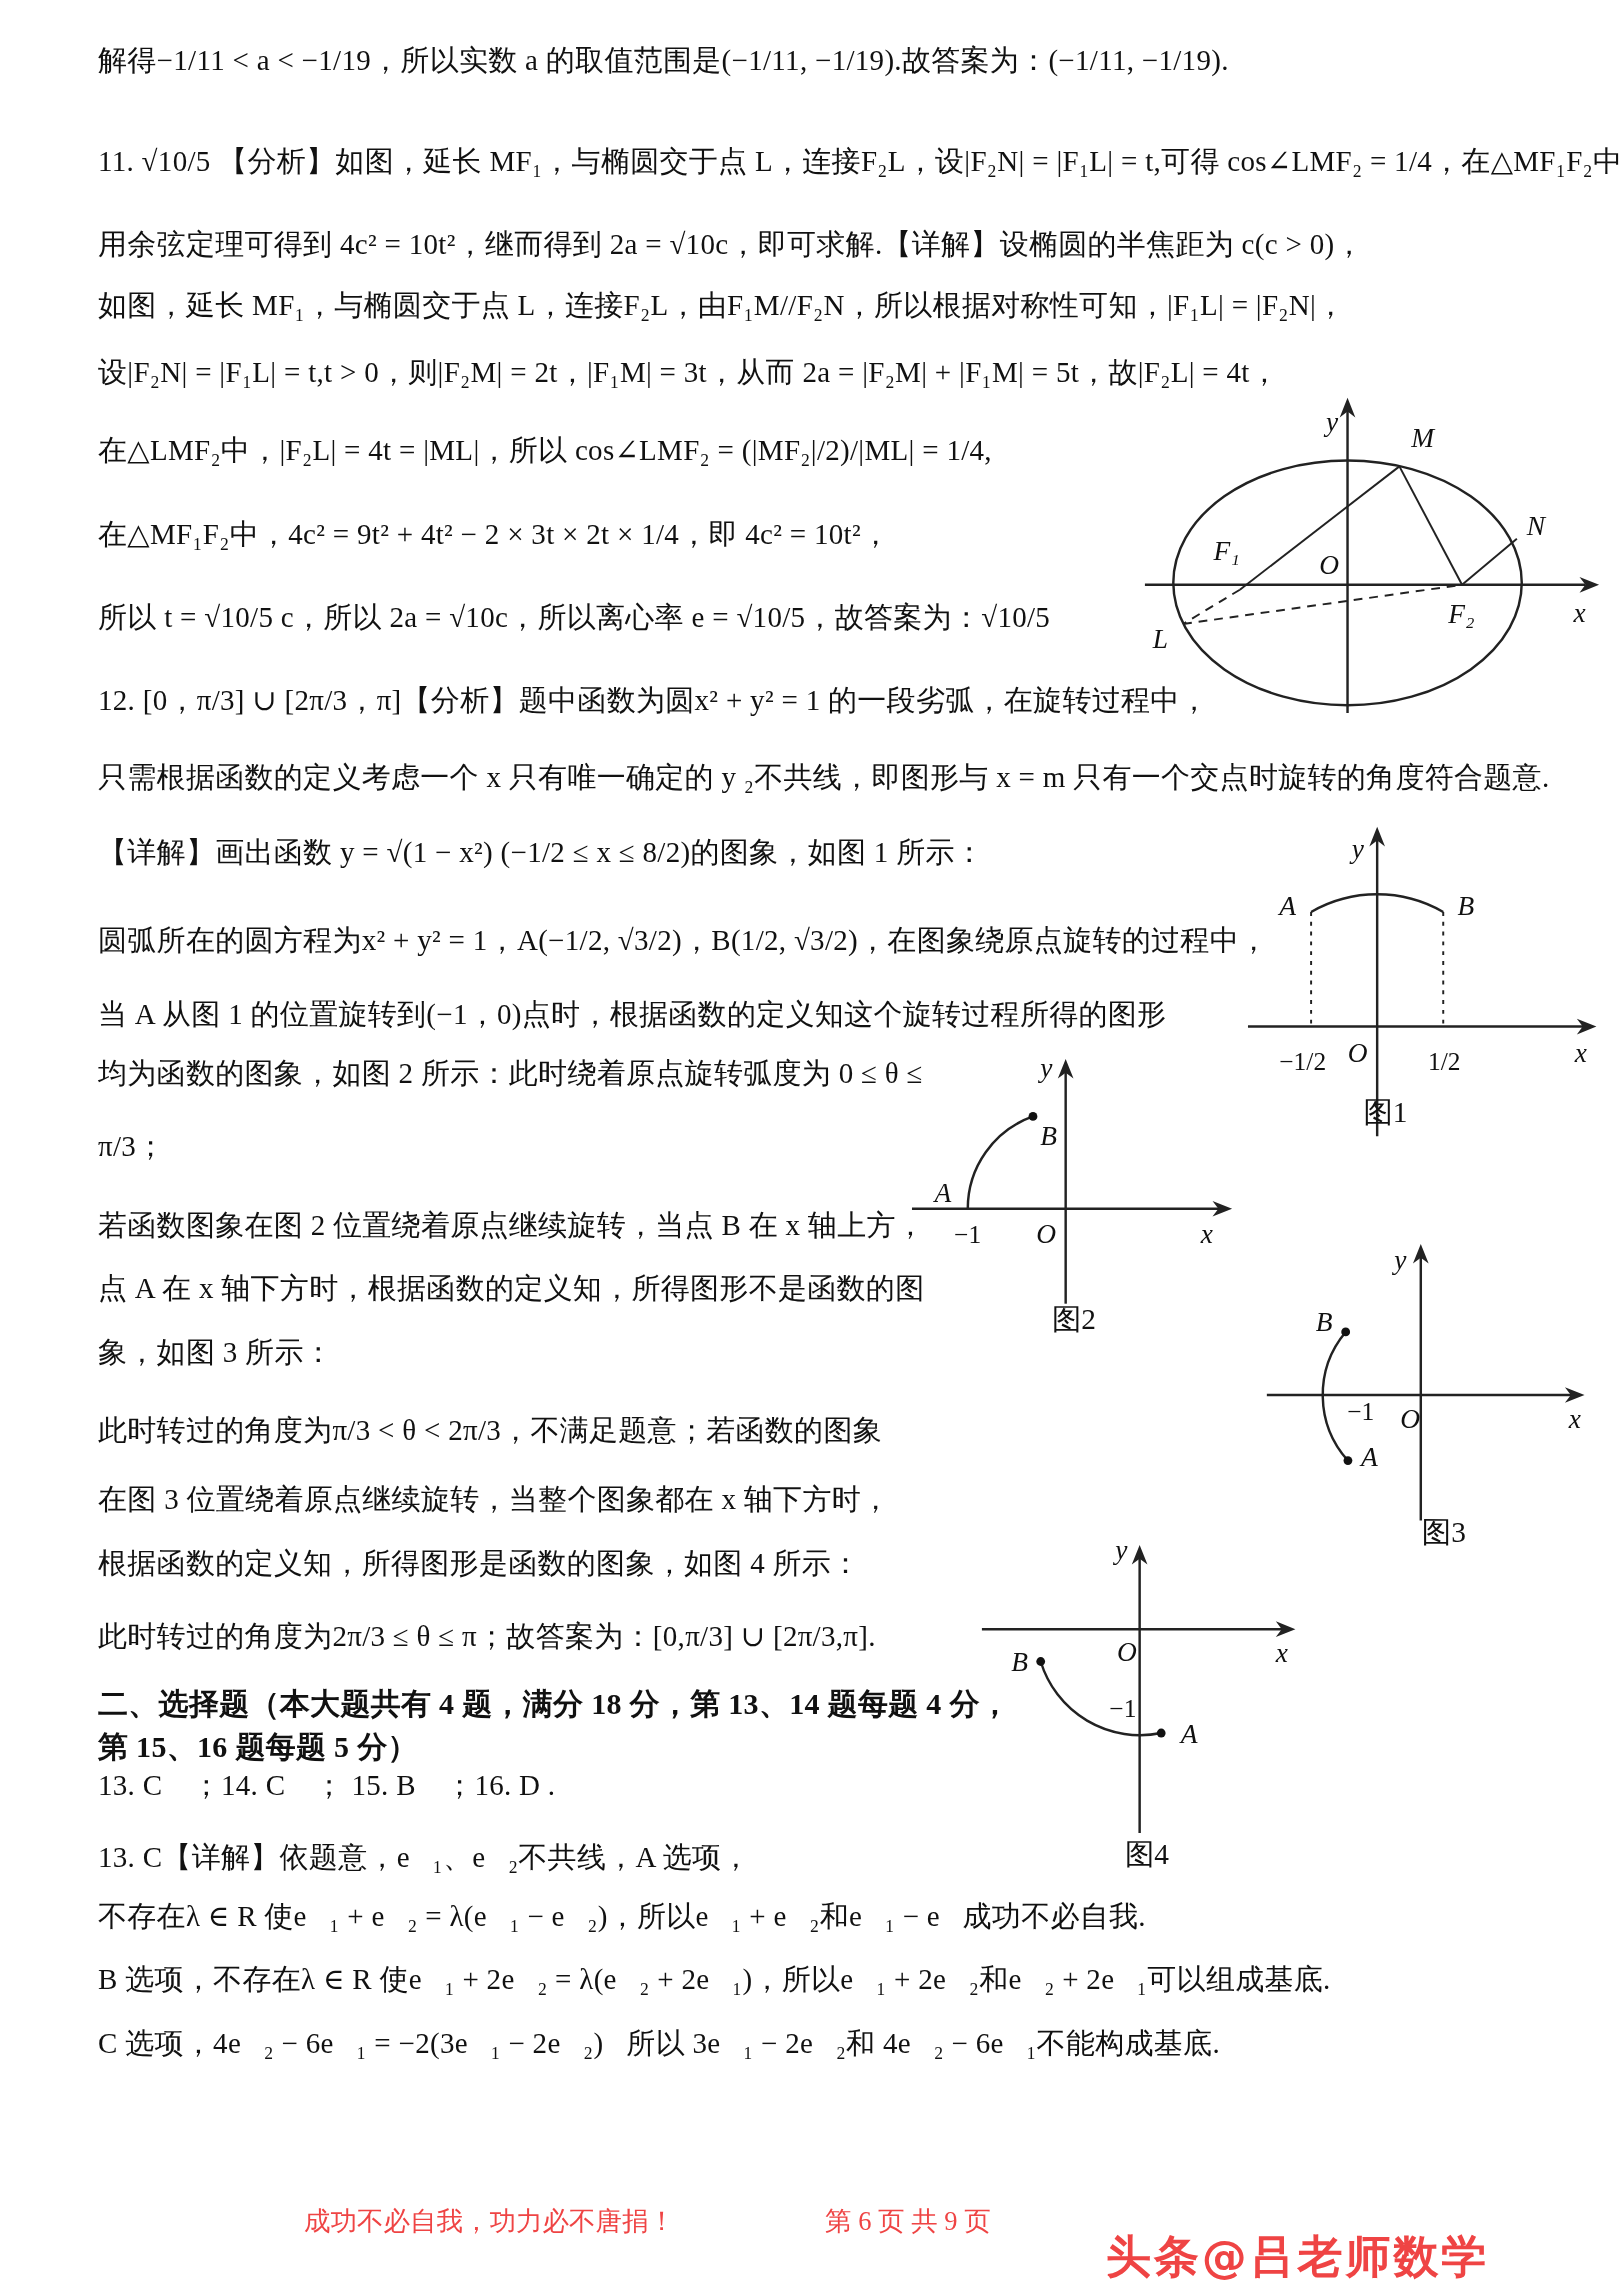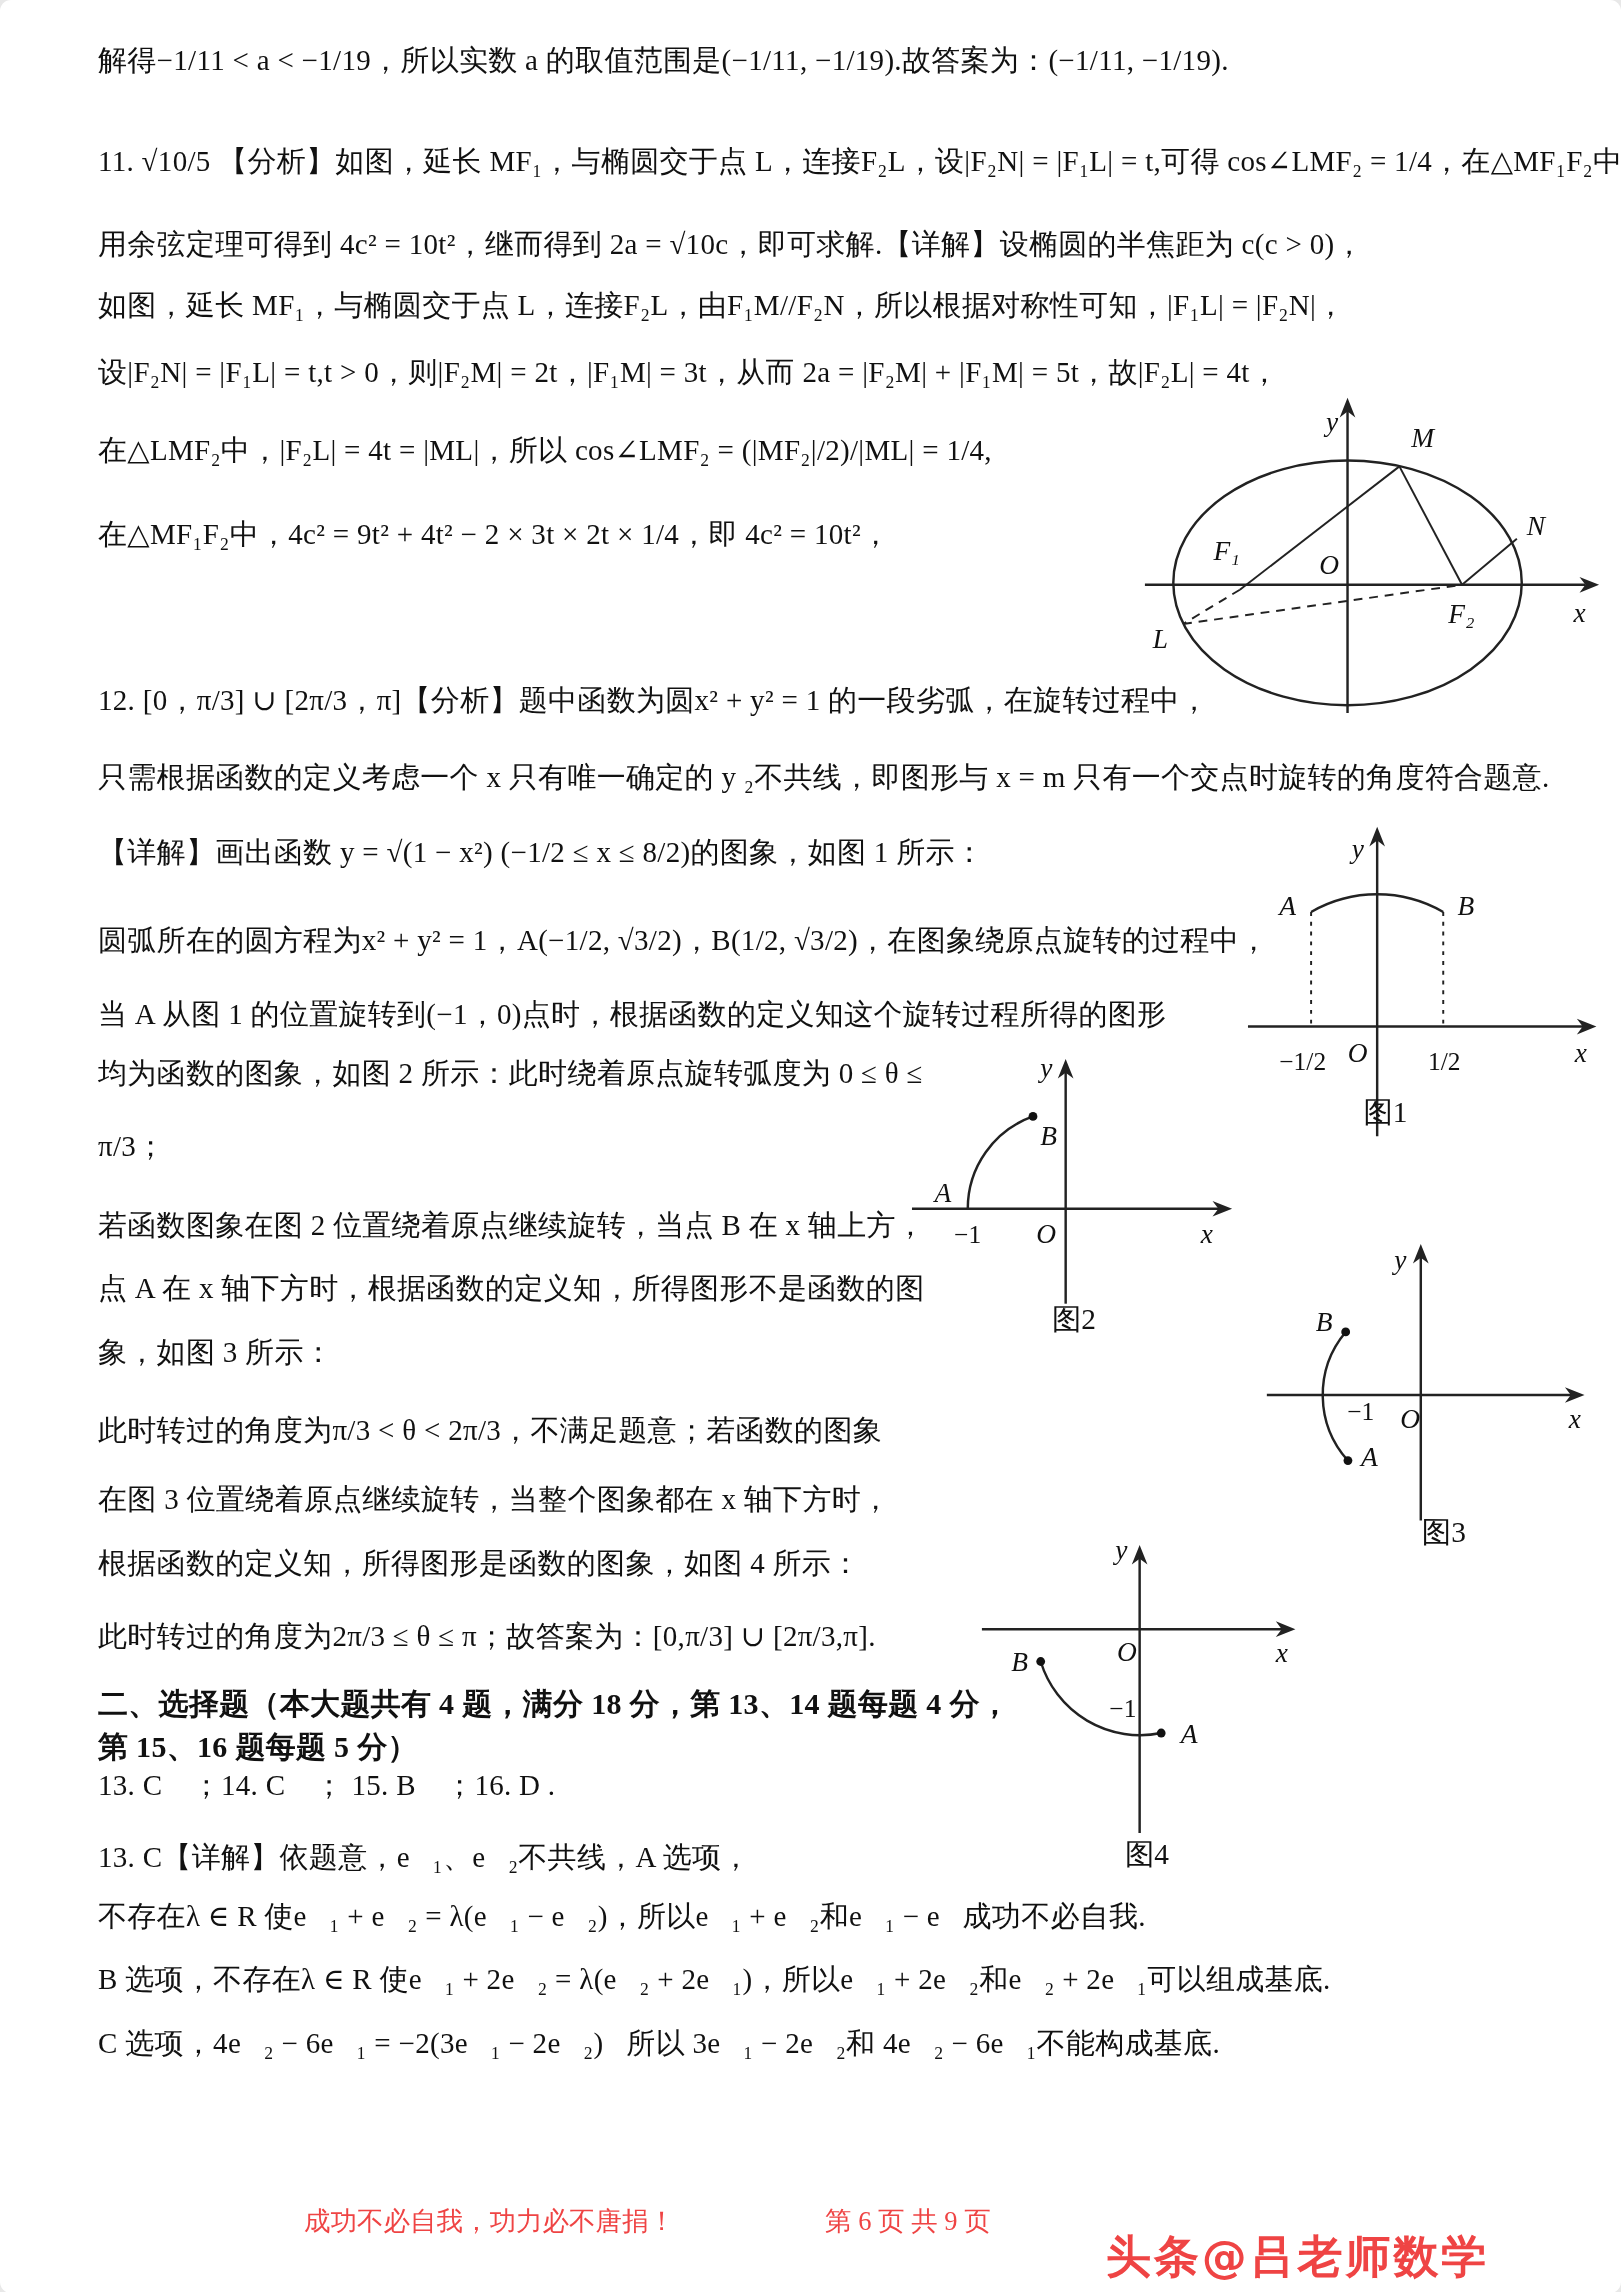--- a/index.html
+++ b/index.html
@@ -3,21 +3,20 @@
 <meta charset="utf-8">
 <style>
   html,body{margin:0;padding:0;background:#e8e8e8;}
   #page{
     position:relative;
     width:1621px;height:2293px;
     background:#ffffff;
     font-family:"Liberation Serif","DejaVu Serif",serif;
     color:#111;
     overflow:hidden;
-    border-radius:11px;
   }
   .ln{
     position:absolute;
     left:98px;
     white-space:nowrap;
     font-size:29px;
     line-height:39px;
     letter-spacing:0.3px;
   }
   .bold{font-weight:bold;font-size:30px;}
@@ -49,20 +48,21 @@
 
 <div id="page">
 
   <div class="ln" style="top:41px">解得−1/11 &lt; a &lt; −1/19，所以实数 a 的取值范围是(−1/11, −1/19).故答案为：(−1/11, −1/19).</div>
   <div class="ln" style="top:142px">11. √10/5 【分析】如图，延长 MF₁，与椭圆交于点 L，连接F₂L，设|F₂N| = |F₁L| = t,可得 cos∠LMF₂ = 1/4，在△MF₁F₂中，</div>
   <div class="ln" style="top:225px">用余弦定理可得到 4c² = 10t²，继而得到 2a = √10c，即可求解.【详解】设椭圆的半焦距为 c(c &gt; 0)，</div>
   <div class="ln" style="top:286px">如图，延长 MF₁，与椭圆交于点 L，连接F₂L，由F₁M//F₂N，所以根据对称性可知，|F₁L| = |F₂N|，</div>
   <div class="ln" style="top:353px">设|F₂N| = |F₁L| = t,t &gt; 0，则|F₂M| = 2t，|F₁M| = 3t，从而 2a = |F₂M| + |F₁M| = 5t，故|F₂L| = 4t，</div>
   <div class="ln" style="top:431px">在△LMF₂中，|F₂L| = 4t = |ML|，所以 cos∠LMF₂ = (|MF₂|/2)/|ML| = 1/4,</div>
   <div class="ln" style="top:515px">在△MF₁F₂中，4c² = 9t² + 4t² − 2 × 3t × 2t × 1/4，即 4c² = 10t²，</div>
+  <div class="ln" style="top:598px">所以 t = √10/5 c，所以 2a = √10c，所以离心率 e = √10/5，故答案为：√10/5</div>
   <div class="ln" style="top:681px">12. [0，π/3] ∪ [2π/3，π]【分析】题中函数为圆x² + y² = 1 的一段劣弧，在旋转过程中，</div>
   <div class="ln" style="top:758px">只需根据函数的定义考虑一个 x 只有唯一确定的 y ₂不共线，即图形与 x = m 只有一个交点时旋转的角度符合题意.</div>
   <div class="ln" style="top:833px">【详解】画出函数 y = √(1 − x²) (−1/2 ≤ x ≤ 8/2)的图象，如图 1 所示：</div>
   <div class="ln" style="top:921px">圆弧所在的圆方程为x² + y² = 1，A(−1/2, √3/2)，B(1/2, √3/2)，在图象绕原点旋转的过程中，</div>
   <div class="ln" style="top:995px">当 A 从图 1 的位置旋转到(−1，0)点时，根据函数的定义知这个旋转过程所得的图形</div>
   <div class="ln" style="top:1054px">均为函数的图象，如图 2 所示：此时绕着原点旋转弧度为 0 ≤ θ ≤</div>
   <div class="ln" style="top:1127px">π/3；</div>
   <div class="ln" style="top:1206px">若函数图象在图 2 位置绕着原点继续旋转，当点 B 在 x 轴上方，</div>
   <div class="ln" style="top:1269px">点 A 在 x 轴下方时，根据函数的定义知，所得图形不是函数的图</div>
   <div class="ln" style="top:1333px">象，如图 3 所示：</div>

